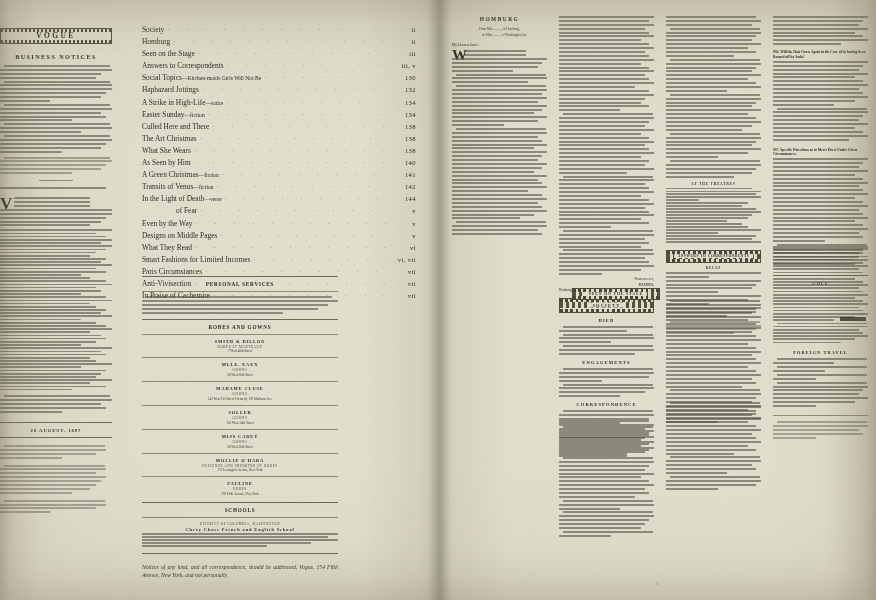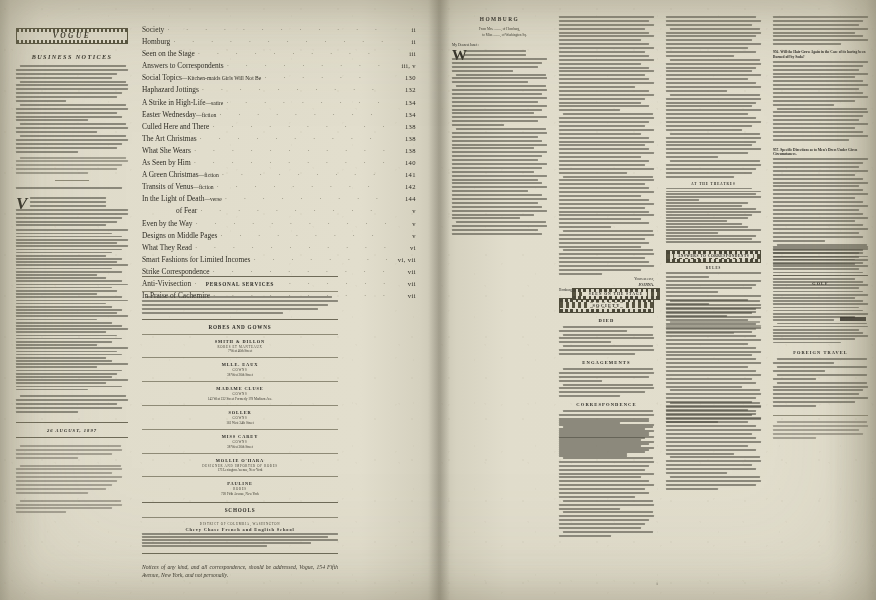--- a/index.html
+++ b/index.html
@@ -41,21 +41,21 @@
   .lines i{display:block;height:2.1px;margin-bottom:2.15px;
     background:#4a473c;opacity:.56;border-radius:.4px;}
   .lines.dense i{height:2px;margin-bottom:1.9px;}
   .lines i.ind{margin-left:4px;}
   .lines i.w95{width:95%}.lines i.w90{width:90%}.lines i.w86{width:86%}
   .lines i.w80{width:80%}.lines i.w72{width:72%}.lines i.w64{width:64%}
   .lines i.w55{width:55%}.lines i.w45{width:45%}.lines i.w35{width:35%}
   .lines i.w100{width:100%}
 
   
-  #masthead{left:16px;top:28px;width:112px;font-style:italic;}
+  #masthead{left:0;top:28px;width:112px;}
   .mast-band{border:1px solid #57543f;padding:2px 0;text-align:center;
     background:
       repeating-linear-gradient(90deg,#55523e 0 2px,transparent 2px 4px) 0 0/100% 3px no-repeat,
       repeating-linear-gradient(90deg,#55523e 0 2px,transparent 2px 4px) 0 100%/100% 3px no-repeat;
   }
   .mast-word{font-size:7.5px;letter-spacing:2.4px;font-weight:bold;
     color:#3a372c;line-height:10px;}
   .biz-title{text-align:center;font-size:6.2px;letter-spacing:1.4px;
     font-weight:bold;margin:9px 0 5px;color:#34322a;}
   .dropcap-blk{position:relative;}
@@ -312,21 +312,21 @@
           <span class="t"><span>Haphazard Jottings</span><span class="sub"></span></span>
           <span class="d">· · · · · · · · · · · · · ·</span>
           <span class="p">132</span>
         </div>
       <div class="ix">
           <span class="t"><span>A Strike in High-Life</span><span class="sub">—satire</span></span>
           <span class="d">· · · · · · · · · · · · · ·</span>
           <span class="p">134</span>
         </div>
       <div class="ix">
-          <span class="t"><span>Easter Wednesday</span><span class="sub">—fiction</span></span>
+          <span class="t"><span>Easter Sunday</span><span class="sub">—fiction</span></span>
           <span class="d">· · · · · · · · · · · · · ·</span>
           <span class="p">134</span>
         </div>
       <div class="ix">
           <span class="t"><span>Culled Here and There</span><span class="sub"></span></span>
           <span class="d">· · · · · · · · · · · · · ·</span>
           <span class="p">138</span>
         </div>
       <div class="ix">
           <span class="t"><span>The Art Christmas</span><span class="sub"></span></span>
@@ -377,21 +377,21 @@
           <span class="t"><span>What They Read</span></span>
           <span class="d">· · · · · · · · · · · · · ·</span>
           <span class="p">vi</span>
         </div>
       <div class="ix">
           <span class="t"><span>Smart Fashions for Limited Incomes</span></span>
           <span class="d">· · · · · · · · · ·</span>
           <span class="p">vi, vii</span>
         </div>
       <div class="ix">
-          <span class="t"><span>Strike Correspondence</span></span>
+          <span class="t"><span>Paris Circumstances</span></span>
           <span class="d">· · · · · · · · · · · · · ·</span>
           <span class="p">vii</span>
         </div>
       <div class="ix">
           <span class="t"><span>Anti-Vivisection</span></span>
           <span class="d">· · · · · · · · · · · · · ·</span>
           <span class="p">vii</span>
         </div>
       <div class="ix">
           <span class="t"><span>In Praise of Cachemire</span></span>

